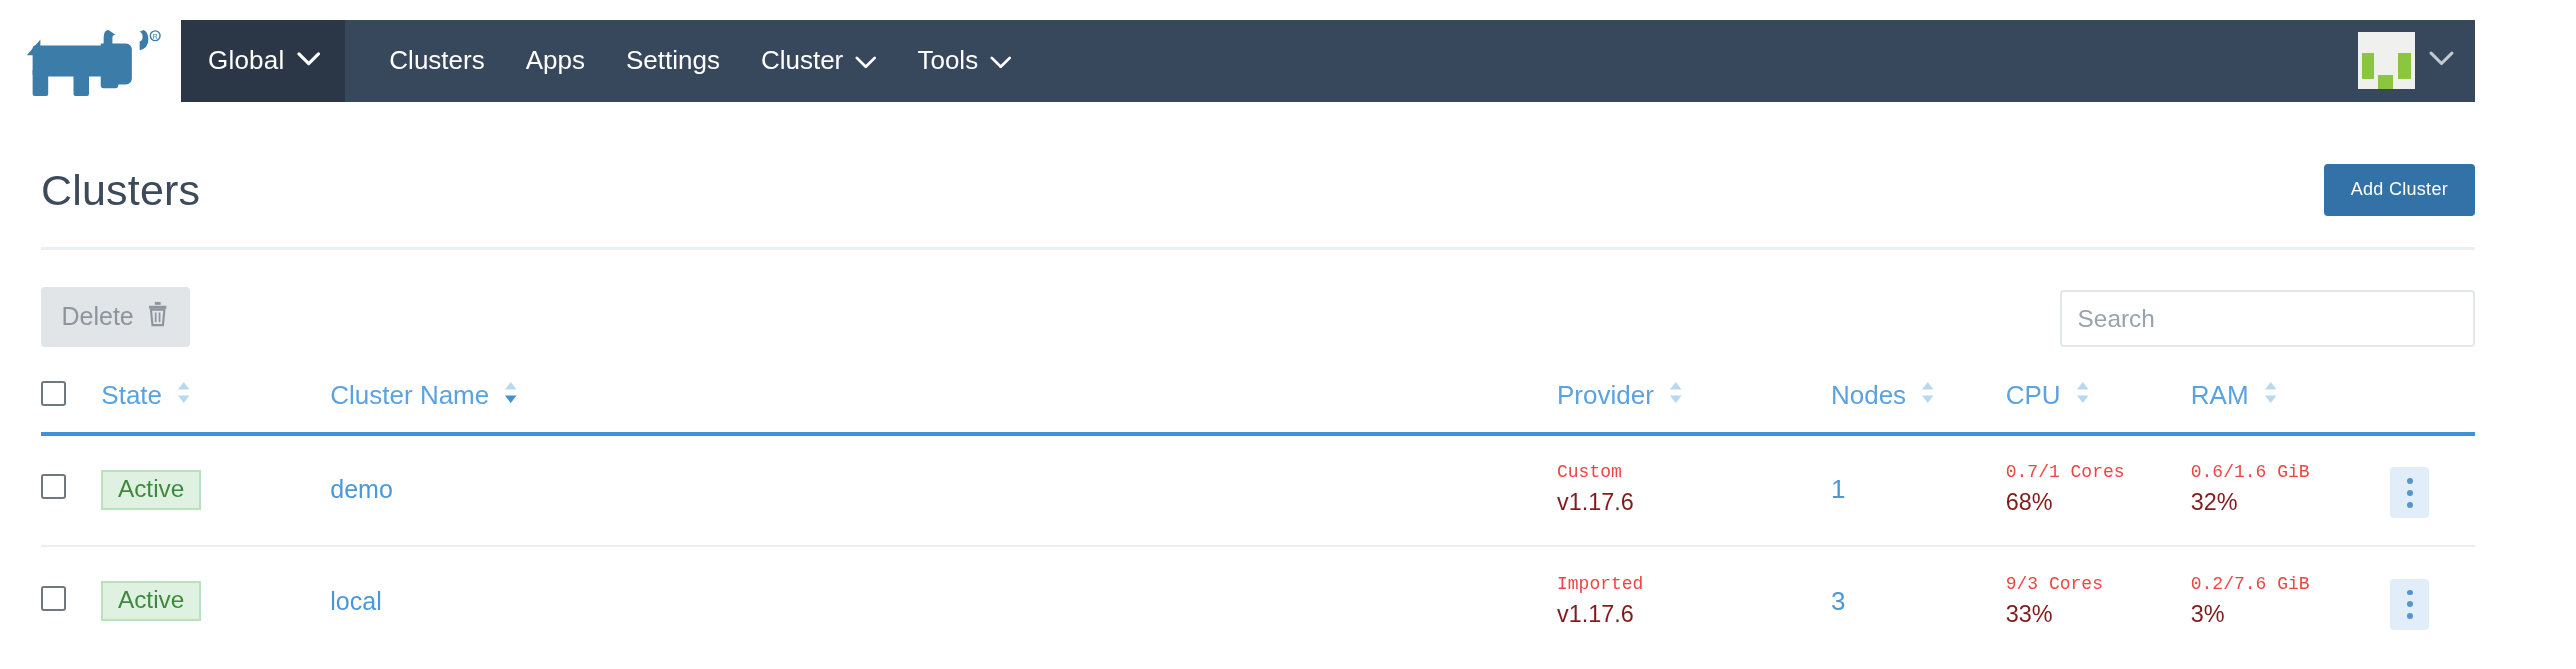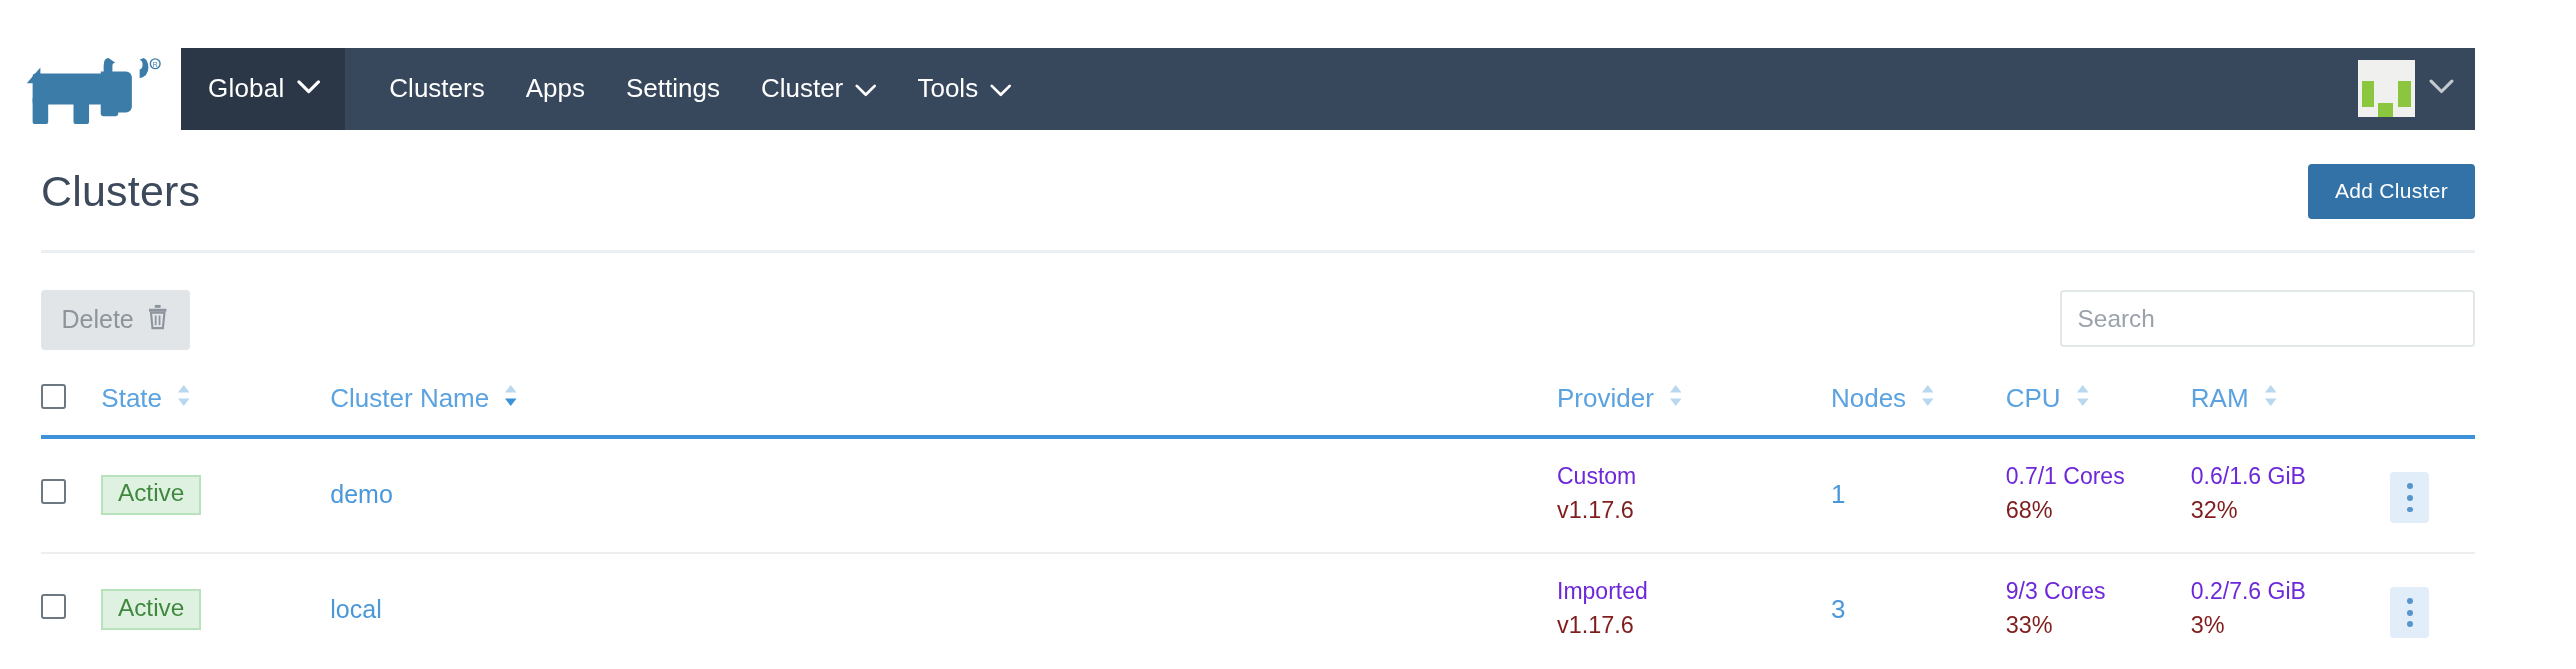--- a/index.html
+++ b/index.html
@@ -24,21 +24,20 @@
   
   .header {
     position: absolute;
     left: 0;
     top: 0;
     width: 2576px;
     height: 123px;
     background: #ffffff;
     display: flex;
     align-items: stretch;
-    margin-top: 28px;
   }
   .logo-zone {
     width: 181px;
     min-width: 181px;
     background: #ffffff;
     display: flex;
     align-items: center;
     justify-content: center;
   }
   .logo-zone svg { display: block; }
@@ -131,38 +130,38 @@
   .page-title {
     font-size: 43px;
     color: #3d4a5c;
     font-weight: normal;
     margin: 0;
     letter-spacing: 0.2px;
   }
   .btn-primary {
     background: #3272a6;
     color: #ffffff;
-    font-size: 21px;
+    font-size: 18px;
     padding: 14.6px 27px 16.6px 27px;
     border: none;
     border-radius: 3.9px;
     cursor: pointer;
     font-family: "Liberation Sans", sans-serif;
     letter-spacing: 0.3px;
   }
 
   .divider {
     height: 2.9px;
     background: #eceff1;
     width: 100%;
   }
 
   .toolbar {
     display: flex;
-    align-items: flex-start;
+    align-items: flex-end;
     justify-content: space-between;
     padding-top: 37px;
     padding-bottom: 17.6px;
   }
   .btn-delete {
     background: #e2e5e8;
     color: #8d949c;
     font-size: 25px;
     padding: 12.7px 20.5px 14.6px 20.5px;
     border: none;
@@ -240,21 +239,21 @@
     display: inline-block;
     border: 2px solid #b8e2bc;
     background: #dff2e1;
     color: #41883f;
     border-radius: 0;
     font-size: 24.4px;
     padding: 4.9px 14.6px 6.8px 14.6px;
     line-height: 1;
   }
   .link { color: #4a98da; text-decoration: none; cursor: pointer; }
-  .cell-stack .top { font-size: 23px; color: #6d28d9; line-height: 1.12; }
+  .cell-stack .top { font-size: 18px; color: #ef4444; line-height: 1.12; font-family: Liberation Mono, monospace; }
   .cell-stack .sub { font-size: 23.4px; color: #7f1d1d; line-height: 1.25; margin-top: 5.9px; }
   .num-link { color: #4a98da; font-size: 26px; cursor: pointer; }
 
   .kebab {
     width: 39px;
     height: 51px;
     background: #e1edf8;
     border-radius: 3.9px;
     display: inline-flex;
     flex-direction: column;

